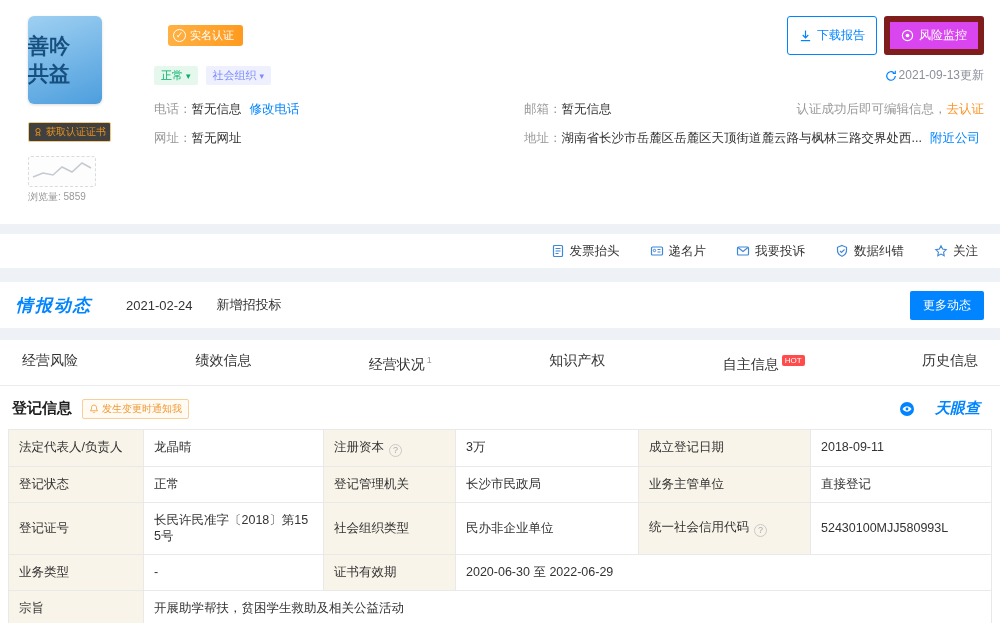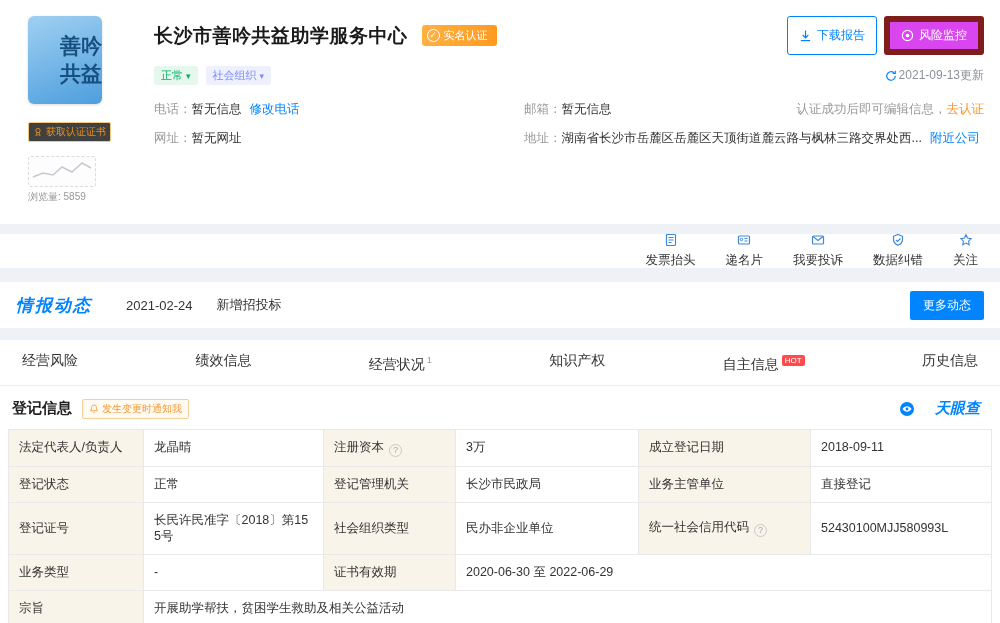--- a/index.html
+++ b/index.html
@@ -10,21 +10,21 @@
     color:#333; overflow:hidden; font-size:13px;
   }
   .card { background:#fff; }
 
   
   .header-card { padding:16px 16px 20px 28px; display:flex; margin-bottom:10px; }
   .hdr-left { width:96px; flex:0 0 96px; }
   .logo {
     width:74px; height:88px; border-radius:6px;
     background:linear-gradient(160deg,#9fd0f2,#4d9edd);
-    display:flex; flex-direction:column; align-items:flex-end; justify-content:center;
+    display:flex; flex-direction:column; align-items:flex-start; justify-content:center;
     font-family:"Liberation Serif","DejaVu Serif",serif;
     font-weight:bold; font-size:21px; color:#17507f; line-height:1.35;
     box-shadow:0 1px 3px rgba(0,0,0,.15);
   }
   .cert-badge {
     margin-top:18px; display:inline-flex; align-items:center; gap:3px;
     border:1px solid #f3c97f; background:#404040; color:#e8921c;
     font-size:10px; padding:2px 4px; border-radius:2px; white-space:nowrap; cursor:pointer;
   }
   .views-box { margin-top:14px; }
@@ -64,21 +64,21 @@
   .c-val { color:#333; }
   .link { color:#0084ff; cursor:pointer; margin-left:8px; }
   .auth-tip { color:#999; white-space:nowrap; margin-left:12px; }
   .auth-link { color:#ff9326; cursor:pointer; }
 
   
   .toolbar {
     height:34px; display:flex; justify-content:flex-end; align-items:center;
     gap:30px; padding-right:22px; margin-bottom:14px; background:#fff;
   }
-  .tool-item { display:inline-flex; align-items:center; gap:5px; font-size:12.5px; color:#333; cursor:pointer;flex-direction:column; }
+  .tool-item { display:inline-flex; align-items:center; gap:5px; font-size:12.5px; color:#333; cursor:pointer; }
   .tool-item svg { color:#3f87d8; }
 
   
   .news { height:46px; display:flex; align-items:center; padding:0 16px; margin-bottom:12px; background:#fff; }
   .news-title { color:#0084ff; font-size:17px; font-weight:800; letter-spacing:2px; font-style:italic; }
   .news-date { margin-left:34px; font-size:13px; color:#333; }
   .news-event { margin-left:24px; font-size:13px; color:#333; }
   .more-btn { margin-left:auto; background:#0084ff; color:#fff; font-size:12px; padding:6px 13px; border-radius:2px; cursor:pointer; }
 
   
@@ -131,21 +131,20 @@
         <svg width="62" height="24" viewBox="0 0 62 24">
             <polyline points="2,19 12,15 22,17 31,9 41,14 51,5 60,10" fill="none" stroke="#c5cad1" stroke-width="1.5"></polyline>
           </svg>
       </div>
       <div class="views-text">浏览量: 5859</div>
     </div>
   </div>
 
   <div class="hdr-main">
     <div class="title-row">
-      <h1 class="company-name">长沙市善吟共益助学服务中心</h1>
       <span class="verified">
         <span class="v-ic">✓</span>
         <span>实名认证</span>
       </span>
       <div class="hdr-actions">
         <span class="btn btn-outline">
           <svg width="13" height="13" viewBox="0 0 14 14">
               <path d="M7 1.5v7.5M4 6.5l3 3 3-3" fill="none" stroke="currentColor" stroke-width="1.3"></path>
               <path d="M2 12.5h10" fill="none" stroke="currentColor" stroke-width="1.3"></path>
             </svg>

